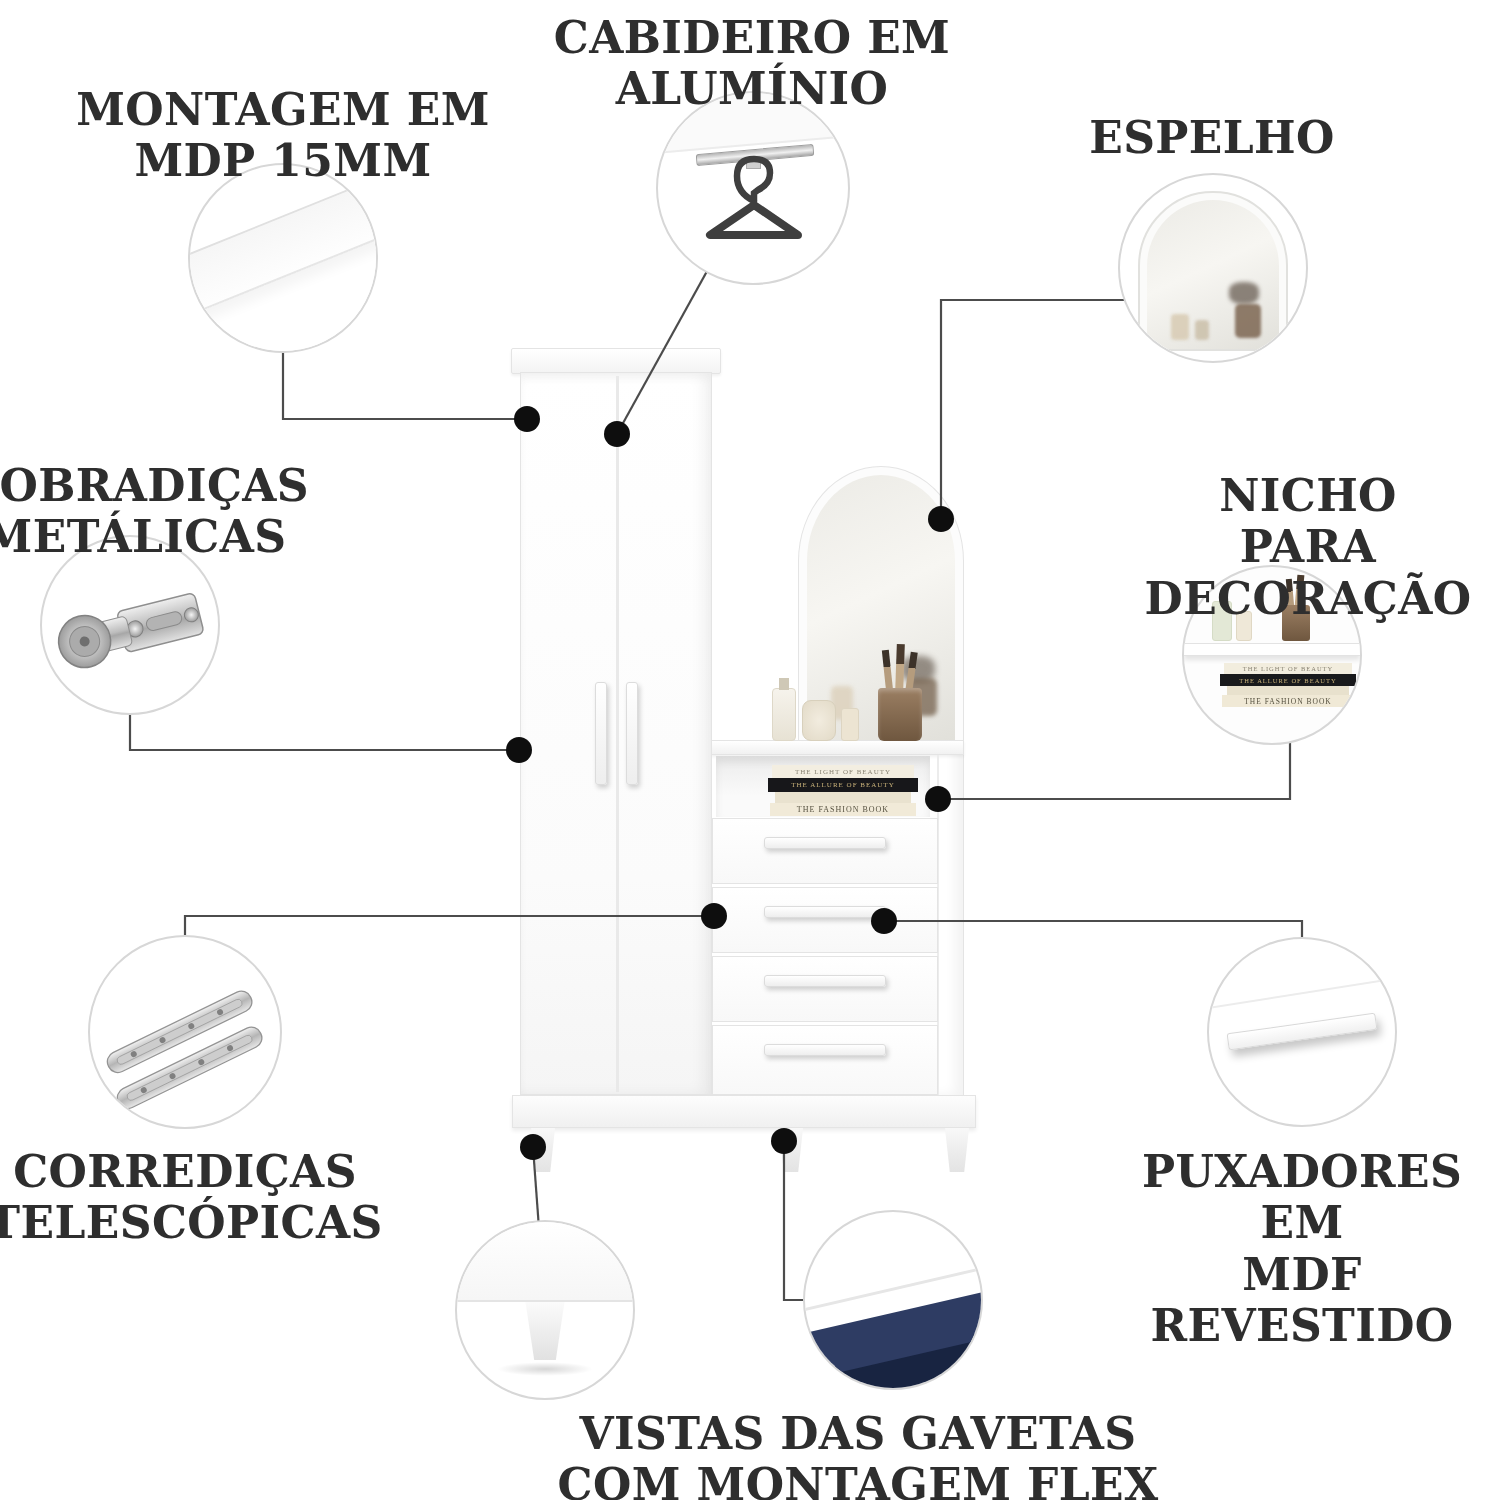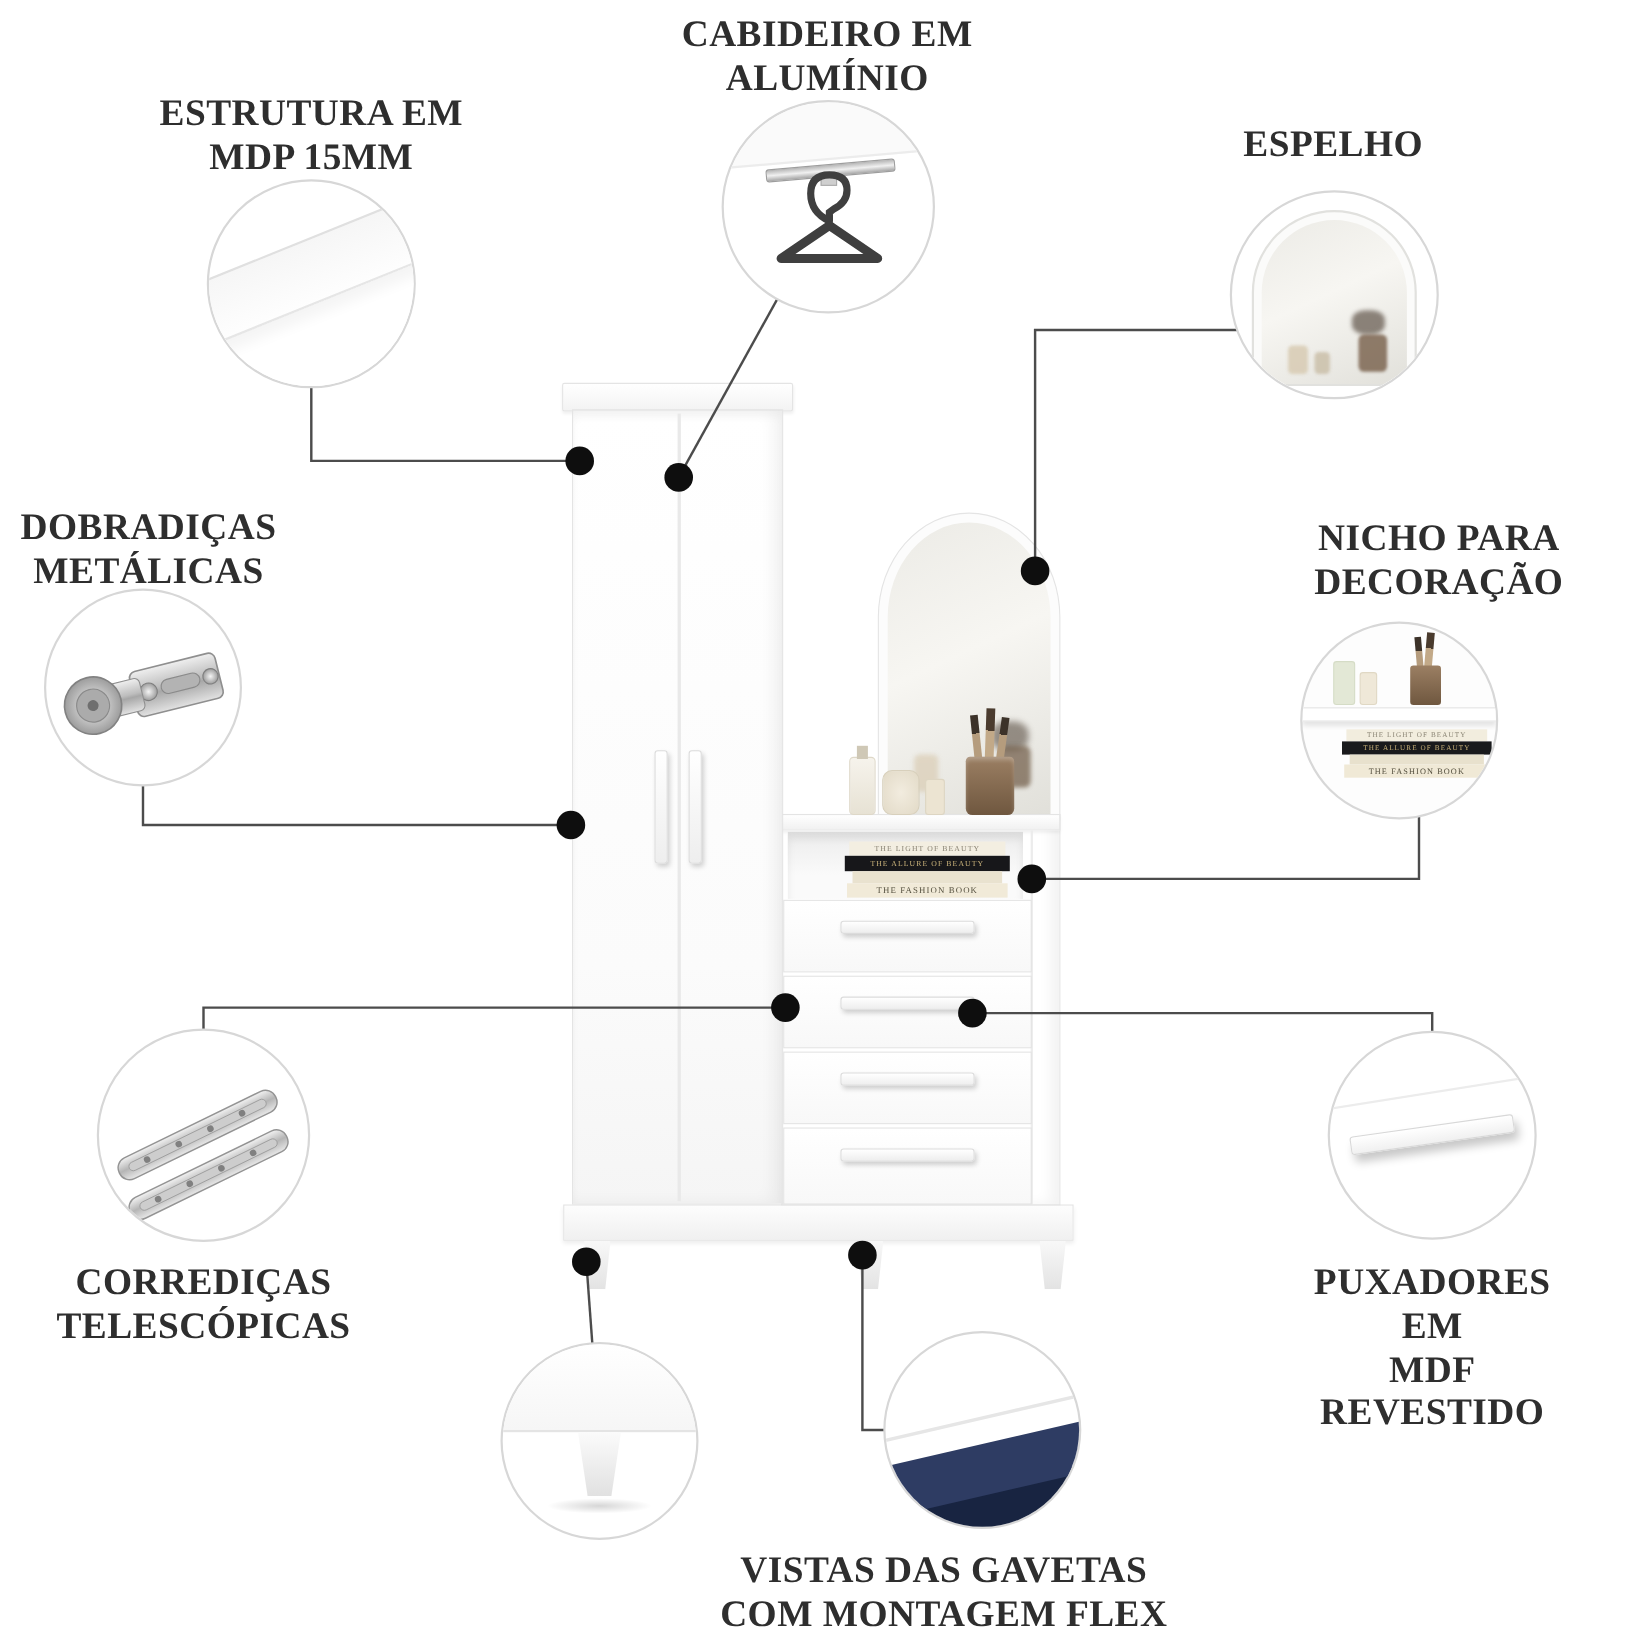--- a/index.html
+++ b/index.html
@@ -3,22 +3,22 @@
 <meta charset="utf-8">
 <style>
   html,body{margin:0;padding:0;background:#fff;}
   .canvas{
     position:relative;width:1500px;height:1500px;background:#ffffff;overflow:hidden;
     font-family:"DejaVu Serif","Liberation Serif",serif;
   }
   
   .label{
     position:absolute;transform:translateX(-50%);text-align:center;
-    font-weight:700;font-size:34px;line-height:1.17;color:var(--label-text,#2e2e2e);
-    white-space:pre-line;letter-spacing:.4px;font-family:Liberation Serif, serif;
+    font-weight:700;font-size:44px;line-height:1.17;color:var(--label-text,#2e2e2e);
+    white-space:pre-line;letter-spacing:.4px;
   }
   
   .callout{
     position:absolute;transform:translate(-50%,-50%);
     background:#fff;border:2px solid var(--circle-border,#d7d7d7);
     border-radius:50%;overflow:hidden;
   }
   
   .panel{position:absolute;background:#fff;border:1px solid var(--edge,#e4e4e4);box-sizing:border-box;}
   .handle{
@@ -251,21 +251,21 @@
     <div class="pes-shadow"></div>
     <div class="pes-foot"></div>
   </div>
 
   <div class="callout" style="left:893px;top:1300px;width:176px;height:176px;">
     <div class="vis-line"></div>
     <div class="vis-dark"></div>
     <div class="vis-navy"></div>
   </div>
 
-  <div class="label" style="left:283px;top:84px;">ESTRUTURA EM
+  <div class="label" style="left:283px;top:84px;">MONTAGEM EM
 MDP 15MM</div>
   <div class="label" style="left:752px;top:12px;">CABIDEIRO EM
 ALUMÍNIO</div>
   <div class="label" style="left:1212px;top:112px;">ESPELHO</div>
   <div class="label" style="left:1308px;top:470px;">NICHO PARA
 DECORAÇÃO</div>
   <div class="label" style="left:135px;top:460px;">DOBRADIÇAS
 METÁLICAS</div>
   <div class="label" style="left:185px;top:1146px;">CORREDIÇAS
 TELESCÓPICAS</div>

